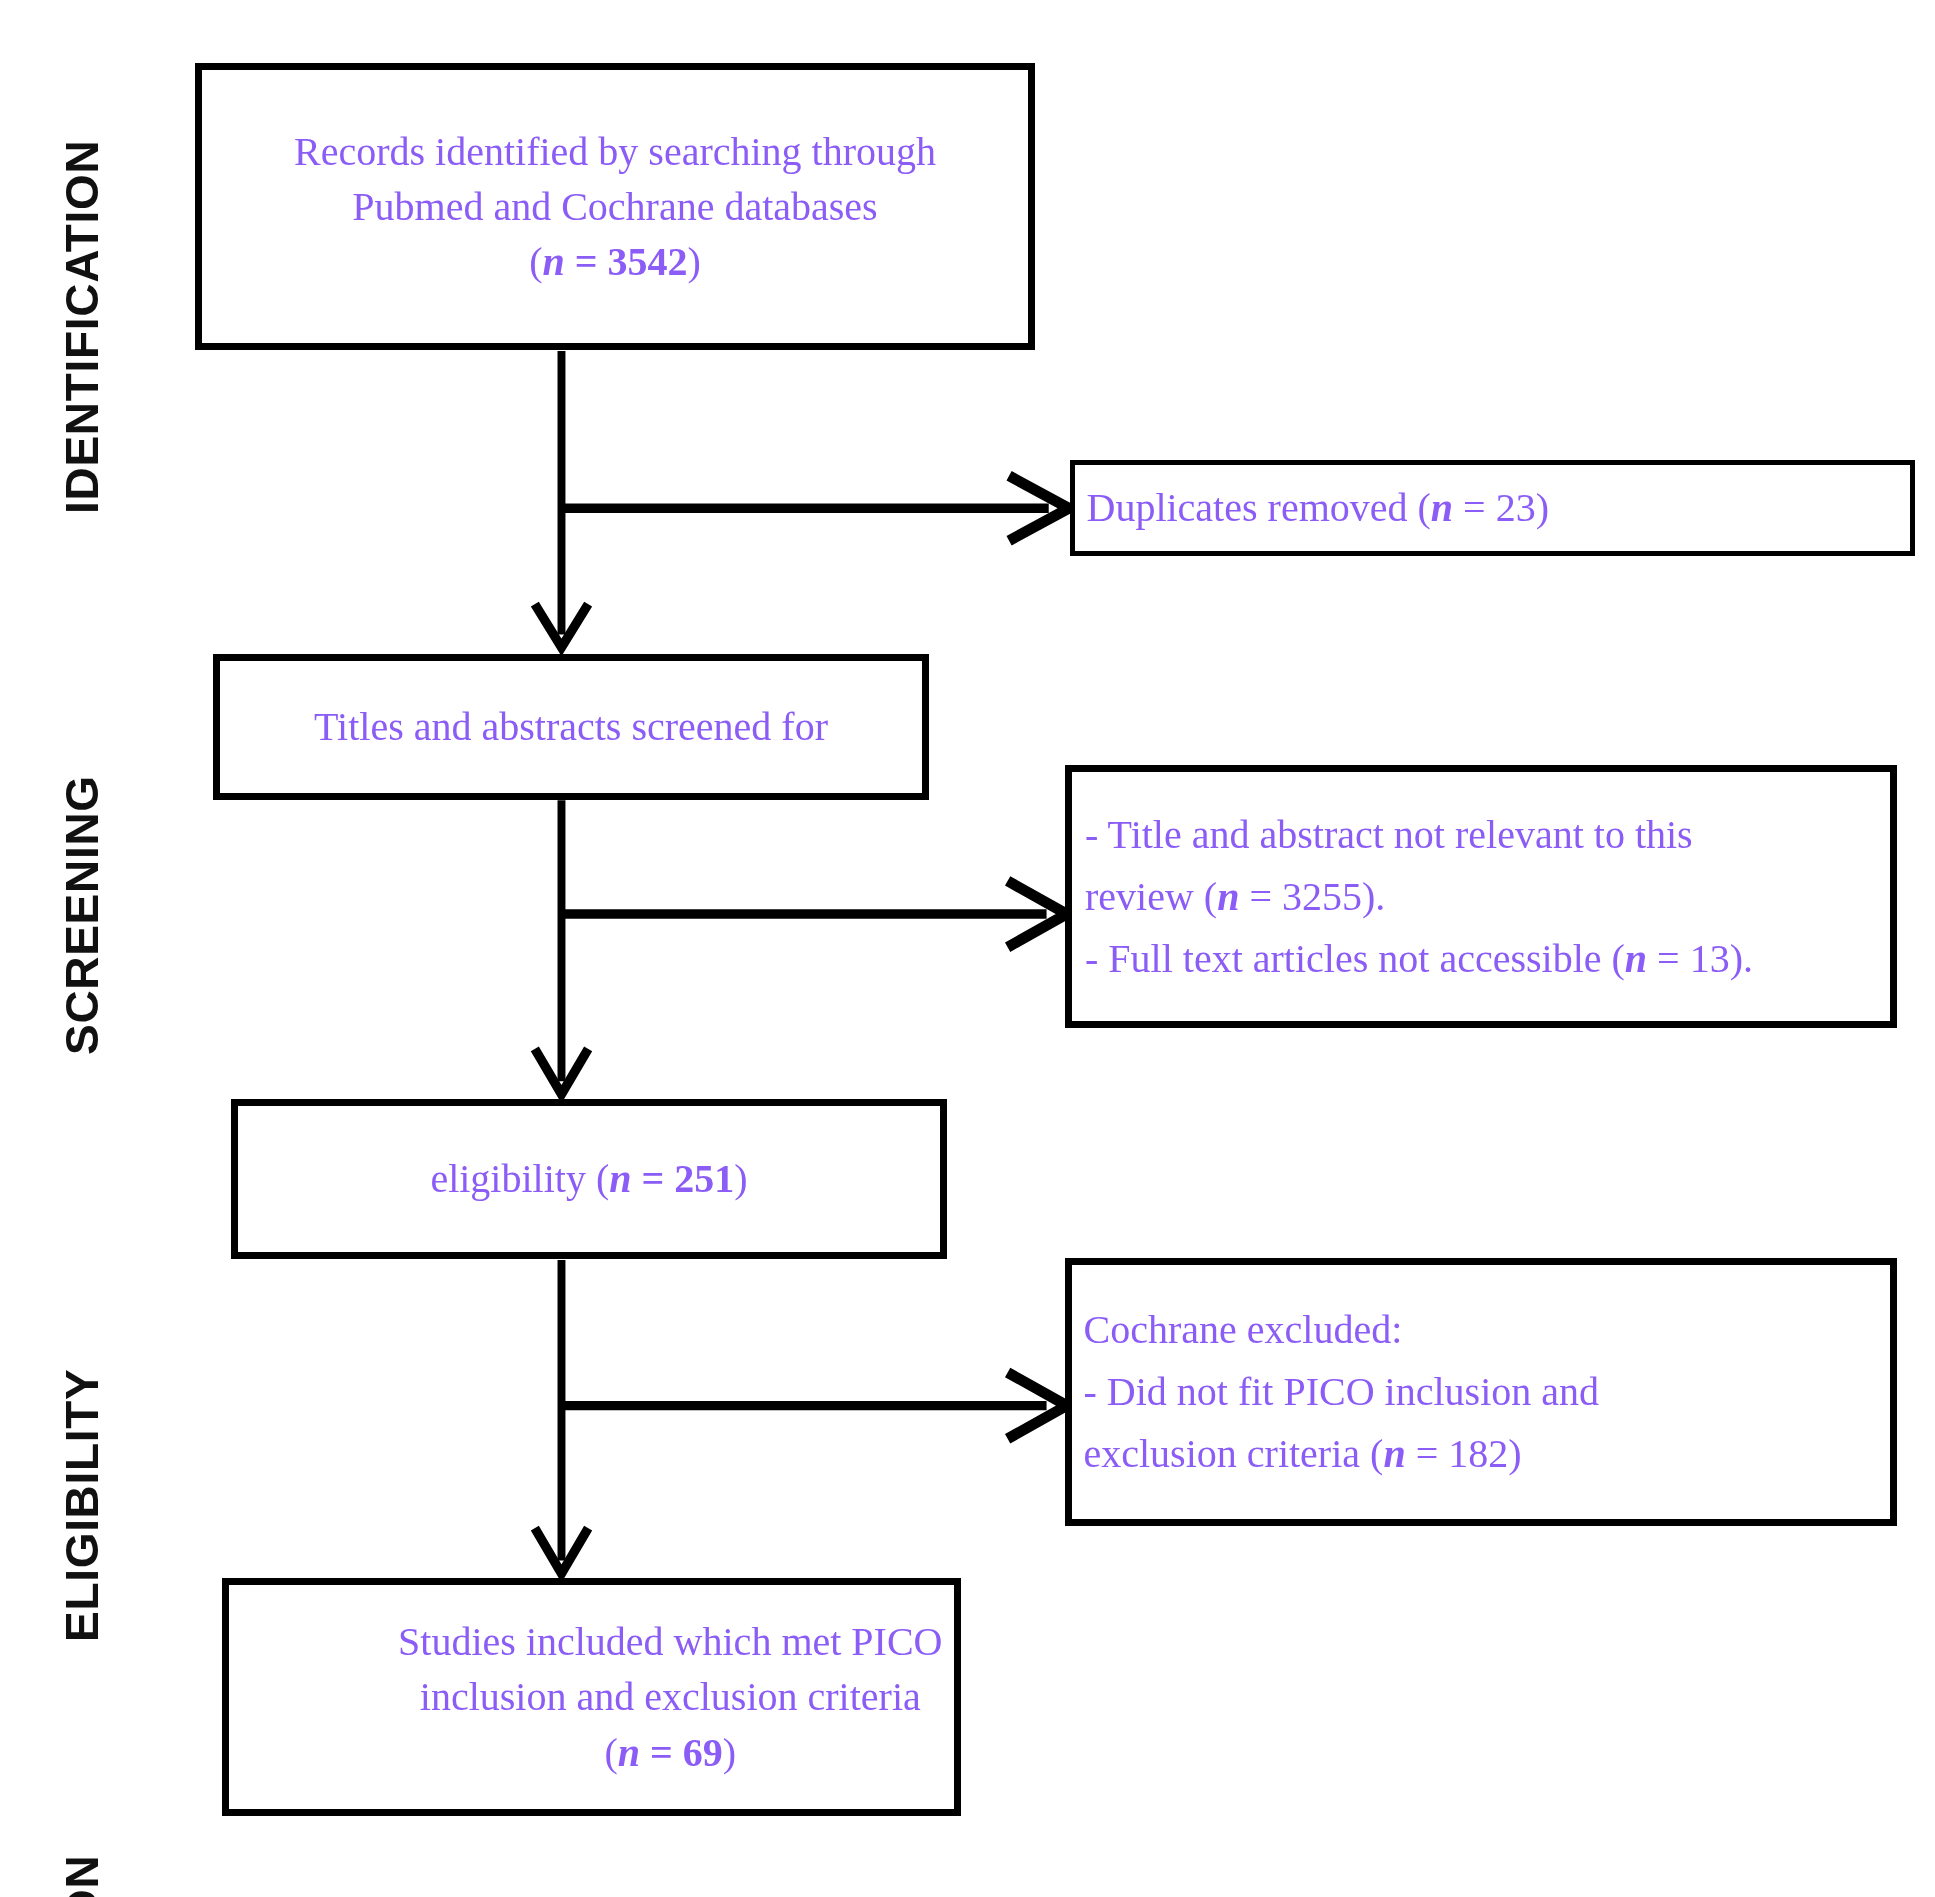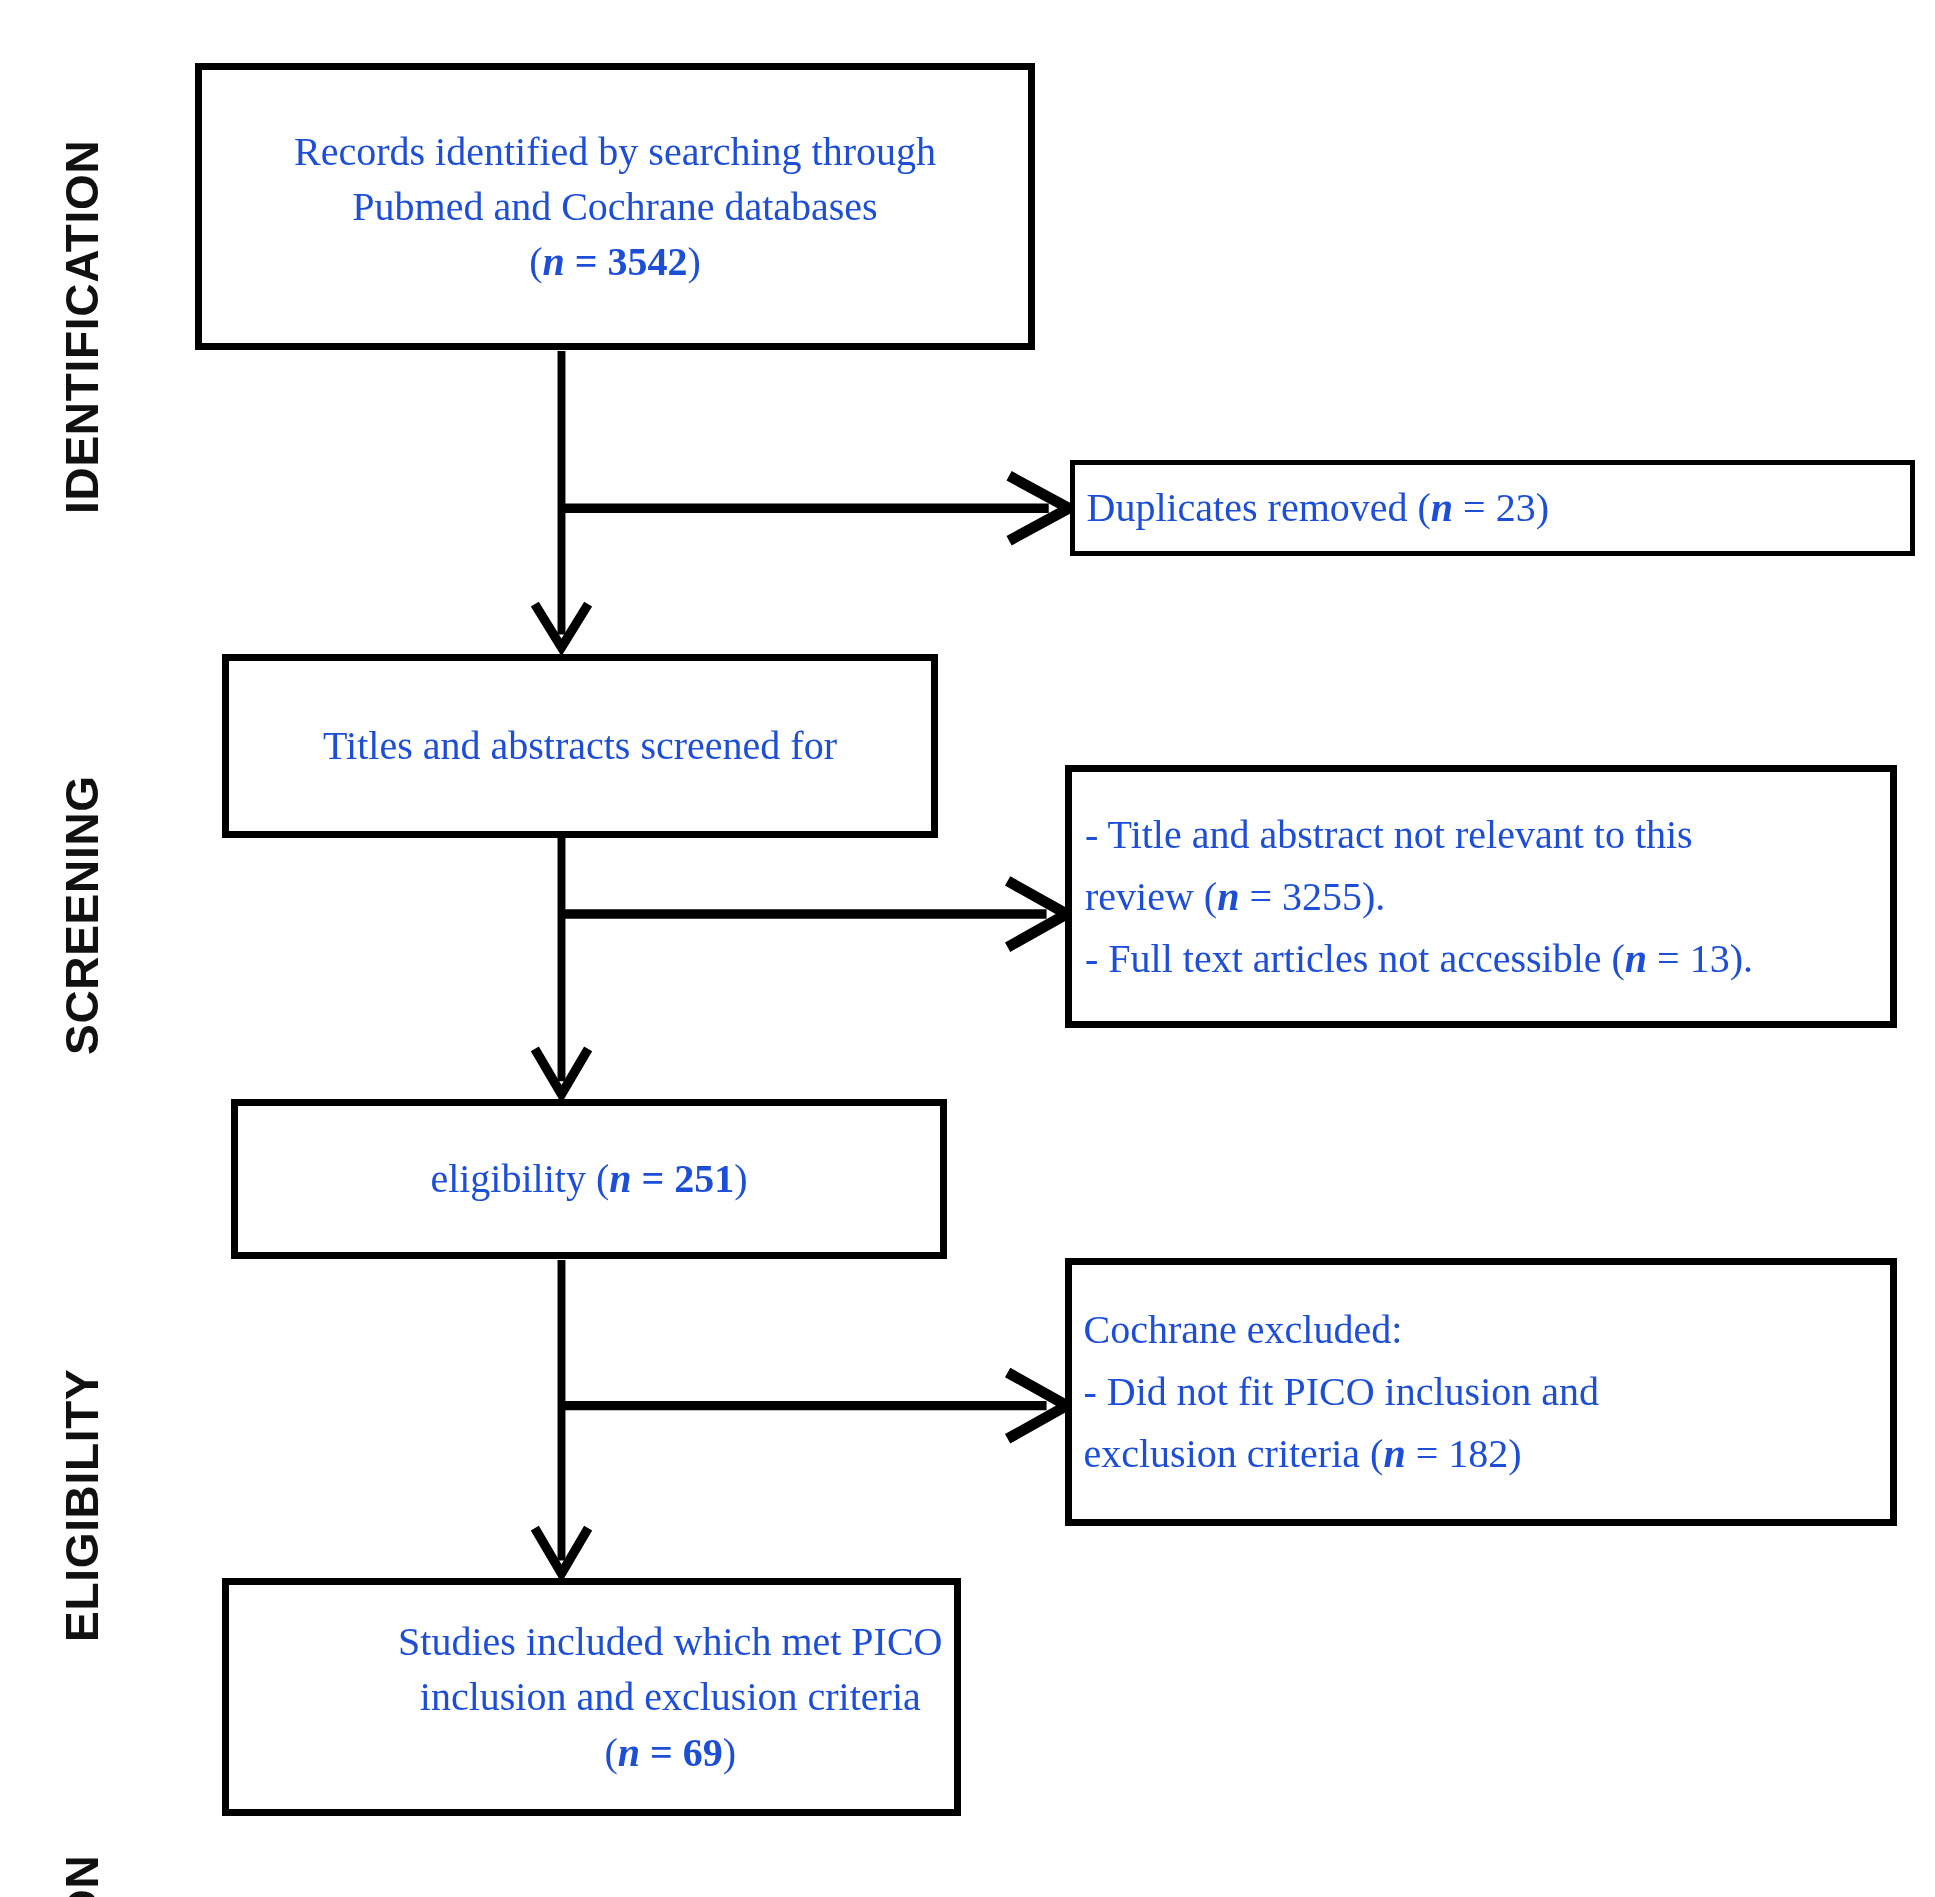--- a/index.html
+++ b/index.html
@@ -40,21 +40,21 @@
     color: #111111;
     display: flex;
     flex-direction: column;
     justify-content: center;
   }
   .box.thin { border-width: 5.8px; }
 
   .box-text {
     font-size: 40px;
     line-height: 1.38;
-    color: #1d4ed8;
+    color: #8b5cf6;
     padding: 0 11.5px;
   }
   .box-text.center { text-align: center; }
   .box-text.left   { text-align: left; }
 
   .line {
     display: block;
     white-space: nowrap;
   }
   .line.overflow { white-space: nowrap; }
@@ -119,21 +119,21 @@
       <span class="line"><span>(</span><em class="nvar">n</em><b class="nval"> = </b><b class="nval">3542</b><span>)</span></span>
     </div>
   </div>
 
   <div class="box thin" style="left:1070px; top:460px; width:845px; height:96px;">
     <div class="box-text left">
       <span class="line"><span>Duplicates removed (</span><em class="nvar">n</em><span> = </span><span>23</span><span>)</span></span>
     </div>
   </div>
 
-  <div class="box" style="left:222px; top:654px; width:716px; height:184px;">
+  <div class="box" style="left:213px; top:654px; width:716px; height:146px;">
     <div class="box-text center">
       <span class="line">Titles and abstracts screened for</span>
     </div>
   </div>
 
   <div class="box" style="left:1065px; top:765px; width:832px; height:263px;">
     <div class="box-text left" style="line-height:1.55;padding-left:13px;">
       <span class="line">- Title and abstract not relevant to this</span>
       <span class="line"><span>review (</span><em class="nvar">n</em><span> = </span><span>3255</span><span>).</span></span>
       <span class="line overflow"><span>- Full text articles not accessible (</span><em class="nvar">n</em><span> = </span><span>13</span><span>).</span></span>

